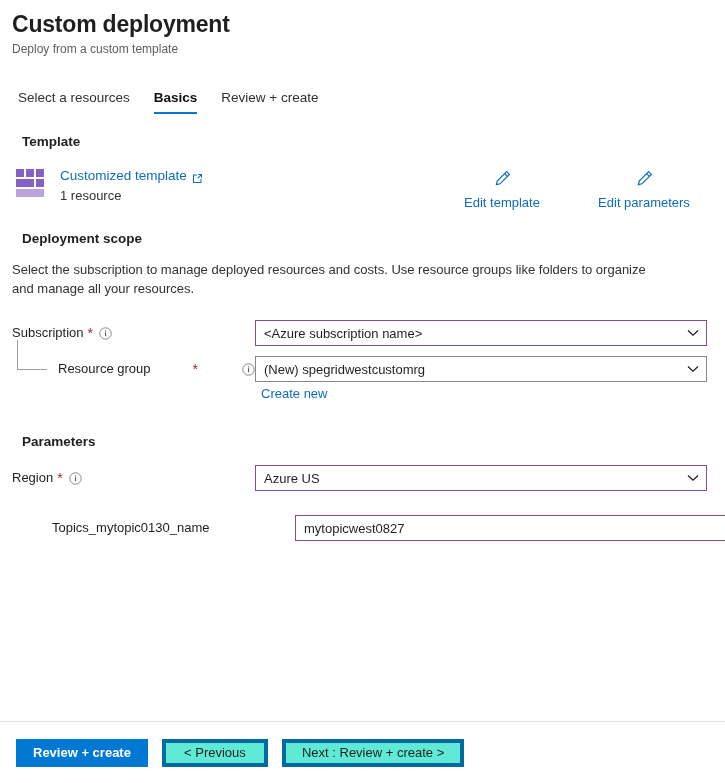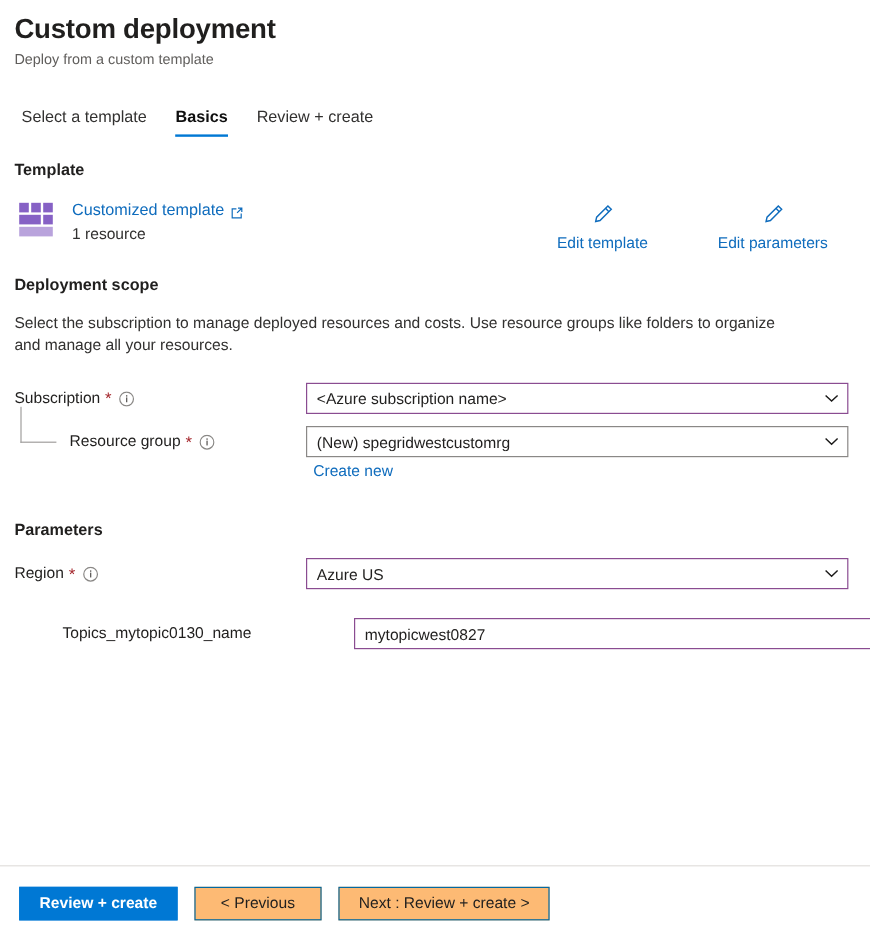--- a/index.html
+++ b/index.html
@@ -69,20 +69,21 @@
     height: 2px;
     background: #0078d4;
   }
 
   
   .sec-title {
     font-size: 13.5px;
     font-weight: 700;
     color: #201f1e;
     padding-left: 12px;
+    margin-left: 10px;
   }
   .sec-desc {
     font-size: 13px;
     color: #323130;
     padding-left: 12px;
     max-width: 660px;
     line-height: 19px;
     margin-top: 14px;
   }
 
@@ -169,21 +170,21 @@
     width: 255px;
     flex: 0 0 255px;
     padding-left: 12px;
     font-size: 13px;
     color: #201f1e;
     display: flex;
     align-items: center;
     height: 26px;
     line-height: 26px;
   }
-  .frow.indent .flabel { padding-left: 58px; }
+  .frow.indent .flabel { padding-left: 58px; justify-content: space-between; }
   .req { color: #a4262c; margin: 0 5px 0 4px; font-size: 14px; line-height: 1; }
   .info-icon { display: inline-flex; align-items: center; margin-left: 1px; cursor: pointer; }
 
   .fctrl { flex: 1; padding-right: 16px; max-width: 470px; }
 
   .ctrl {
     position: relative;
     height: 26px;
     background: #fff;
     border: 1px solid #8a8886;
@@ -256,39 +257,39 @@
     white-space: nowrap;
   }
   .btn.primary {
     background: #0078d4;
     color: #fff;
     border: 1px solid #0078d4;
     font-weight: 700;
     min-width: 127px;
   }
   .btn.secondary {
-    background: #fdba74;
+    background: #5eead4;
     color: #201f1e;
-    border: 1px solid #0369a1;
+    border: 4px solid #0369a1;
     min-width: 106px;
   }
   .btn.secondary.wide { min-width: 160px; }
 </style>
 </head>
 <body>
 
 <div class="page">
 
   <div class="hdr">
     <div class="hdr-title">Custom deployment</div>
     <div class="hdr-sub">Deploy from a custom template</div>
   </div>
 
   <div class="tabs">
-    <div class="tab">Select a template</div>
+    <div class="tab">Select a resources</div>
     <div class="tab active">Basics</div>
     <div class="tab">Review + create</div>
   </div>
 
   <div style="margin-top:20px;">
     <div class="sec-title">Template</div>
 
     <div class="tpl-row">
       <div class="tpl-icon">
         <i class="r1a"></i>

